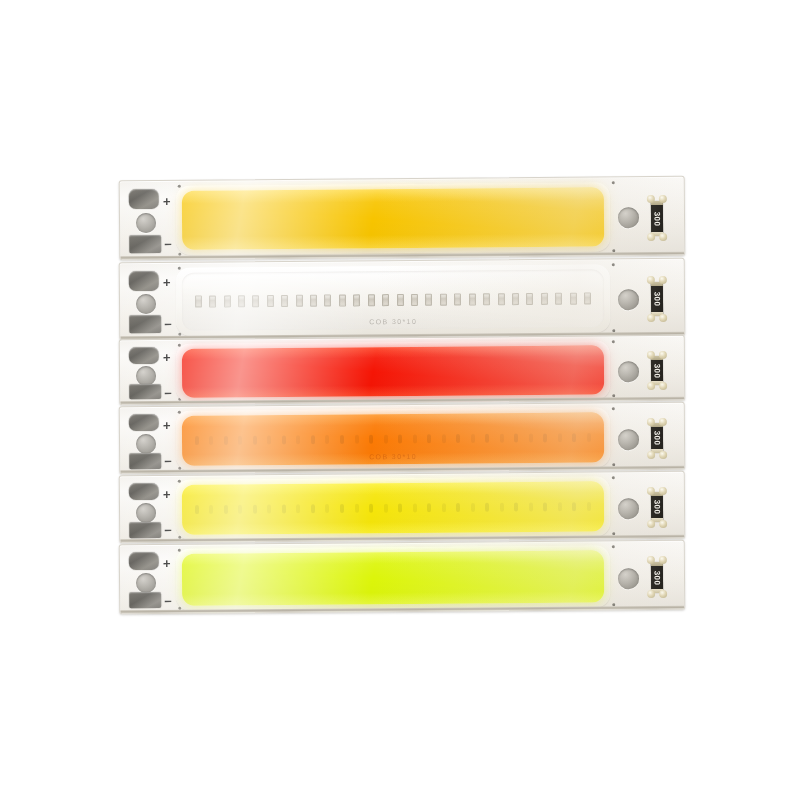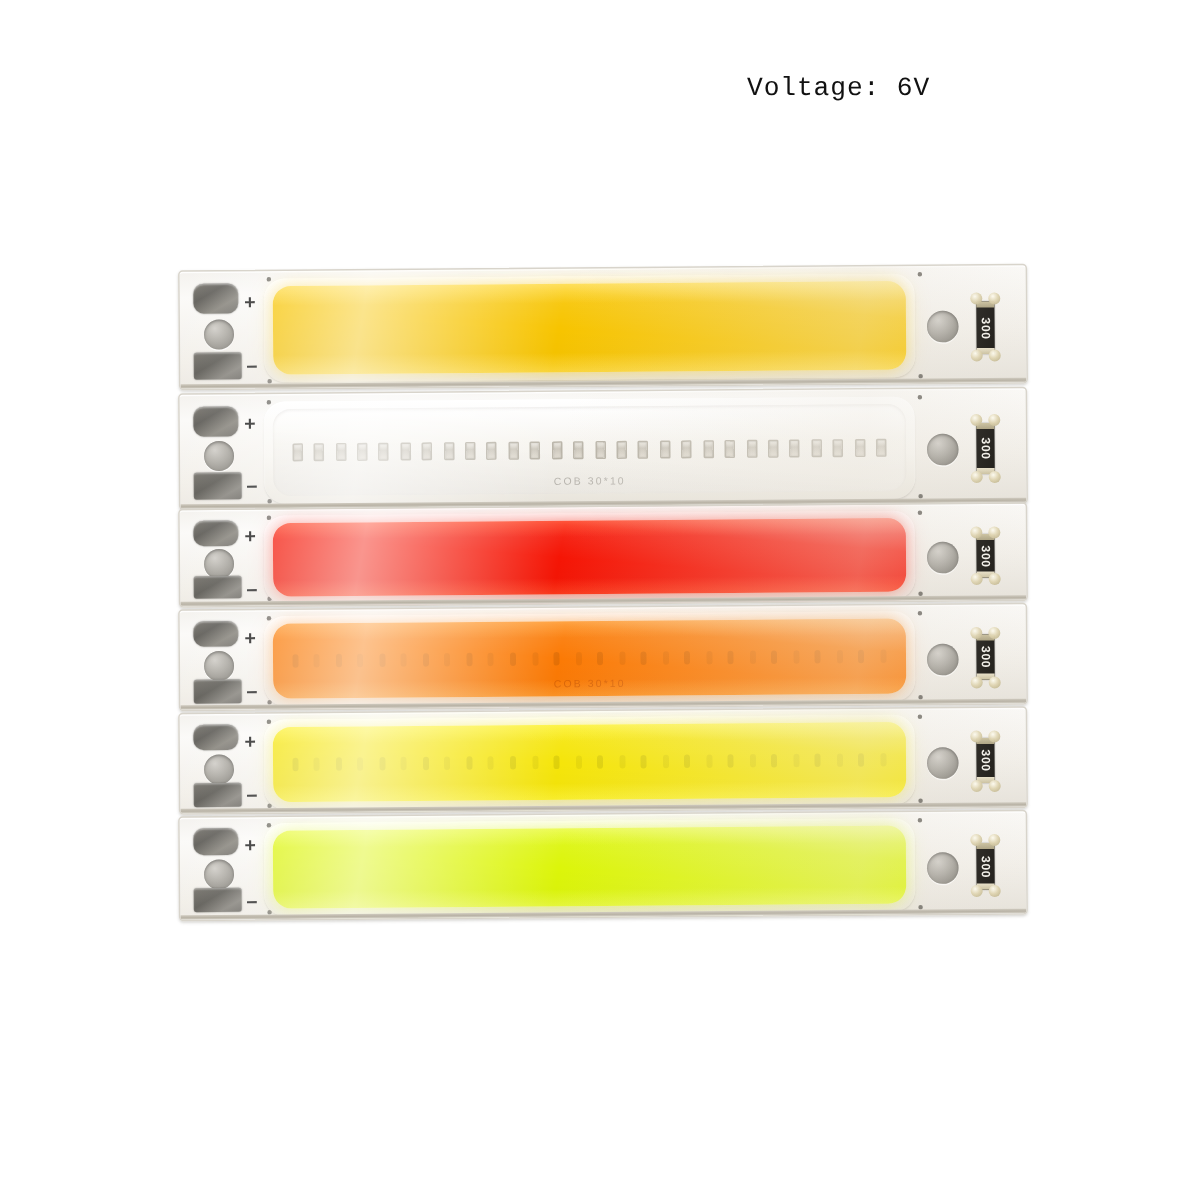--- a/index.html
+++ b/index.html
@@ -213,21 +213,20 @@
     white-space: nowrap;
     pointer-events: none;
   }
   .silk.dark  { color: rgba(105,100,92,0.40); }
   .silk.onorange { color: rgba(170,62,0,0.38); }
 </style>
 </head>
 <body>
 
 <div id="spec-block">
-  <div class="spec-line">Voltage: 6V</div>
 </div>
 
 <div id="board-stack">
     <div class="led-board" style="left: 119px; top: 178px; width: 566px; height: 80px; transform: rotate(-0.45deg);">
       <div class="pad-plus" style="left: 9px; top: 8px; width: 30px; height: 20px;"></div>
       <div class="polarity" style="left: 43px; top: 14px; font-size: 13px;">+</div>
       <div class="mount-hole" style="left: 16px; top: 32px; width: 20px; height: 20px;"></div>
       <div class="pad-minus" style="left: 9px; top: 54px; width: 32px; height: 18px;"></div>
       <div class="polarity" style="left: 44px; top: 57px; font-size: 13px;">−</div>
       <div class="screw-dot" style="left: 58px; top: 4px;"></div>

